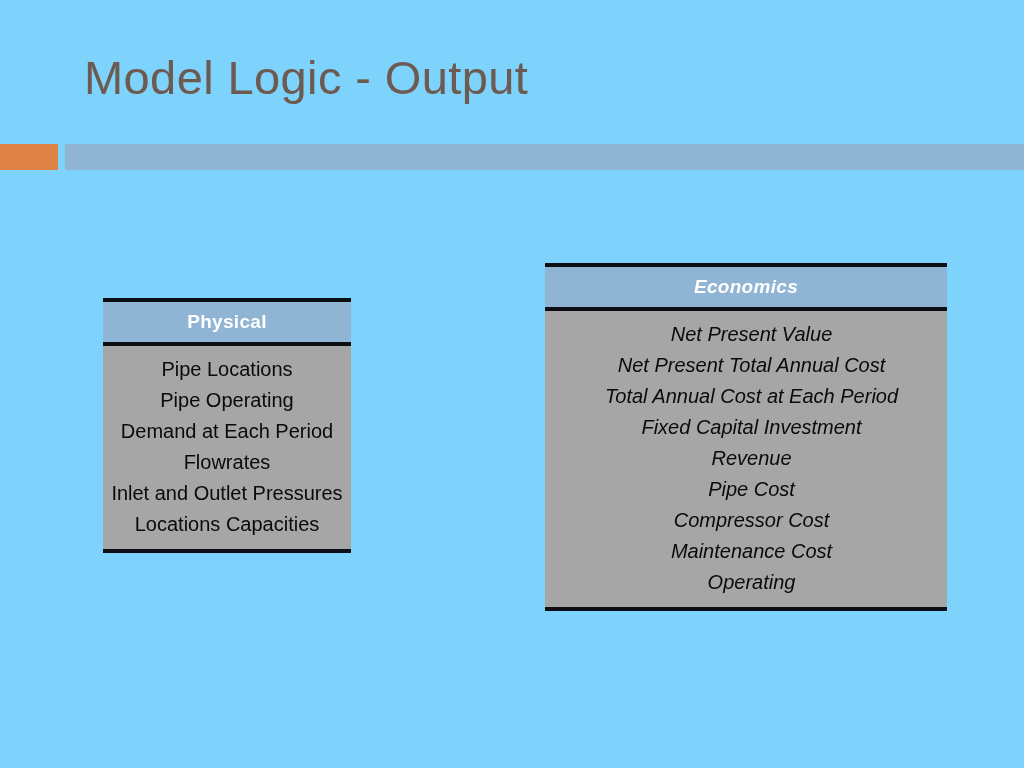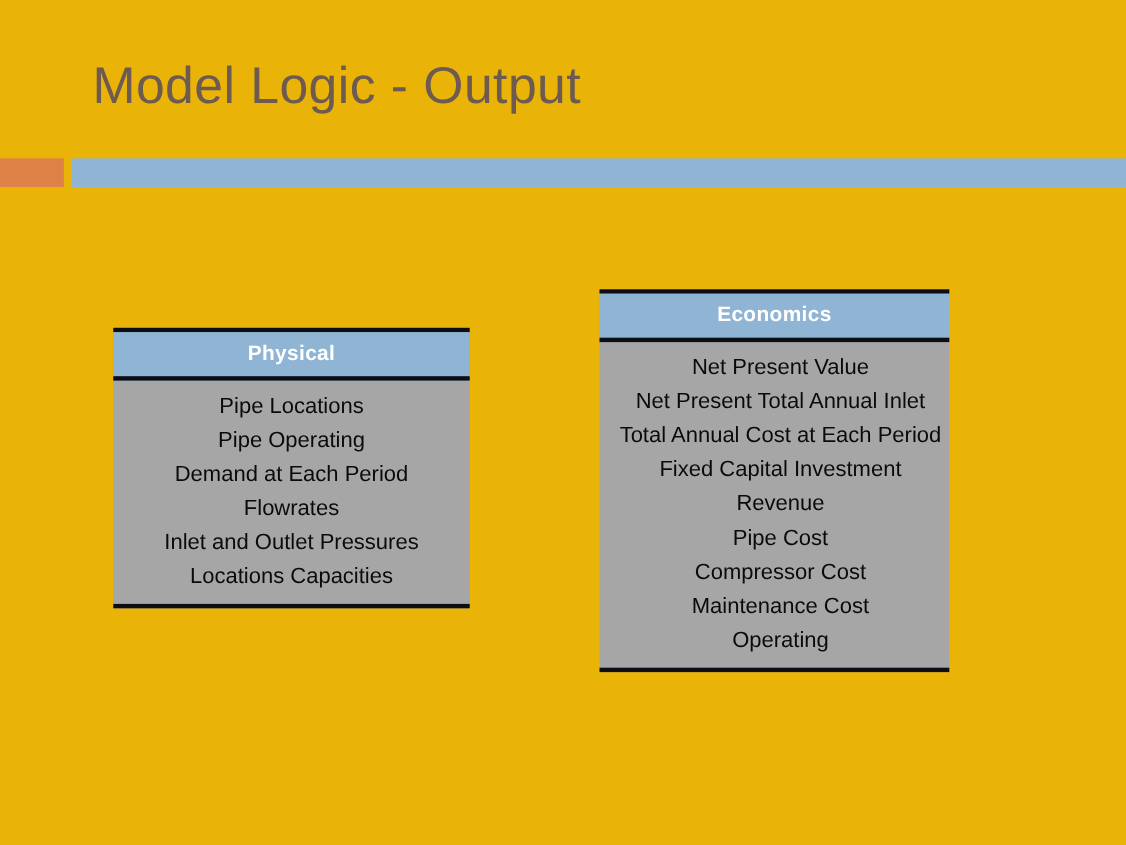--- a/index.html
+++ b/index.html
@@ -11,21 +11,21 @@
     height: 768px;
     background: #ffffff;
     font-family: "Liberation Sans", sans-serif;
     overflow: hidden;
     position: relative;
   }
 
   .slide {
     position: absolute;
     inset: 0;
-    background: #eab308;
+    background: #7dd3fc;
   }
 
   
   .slide-title {
     position: absolute;
     left: 84px;
     top: 52px;
     font-size: 47px;
     font-weight: 400;
     letter-spacing: 0.4px;
@@ -88,29 +88,30 @@
     line-height: 31px;
     height: 31px;
     white-space: nowrap;
     overflow: hidden;
   }
 
   
   #card-physical {
     left: 103px;
     top: 298px;
-    width: 324px;
+    width: 248px;
   }
   #card-physical .card-body { padding-left: 0; }
 
   
   #card-economics {
     left: 545px;
     top: 263px;
-    width: 318px;
+    width: 402px;
+    font-style: italic;
   }
   #card-economics .card-body { padding-left: 11px; }
 </style>
 </head>
 <body>
 
 <div class="slide">
 
   <div class="slide-title">Model Logic - Output</div>
 
@@ -128,21 +129,21 @@
       <div class="card-item">Flowrates</div>
       <div class="card-item">Inlet and Outlet Pressures</div>
       <div class="card-item">Locations Capacities</div>
     </div>
   </div>
 
   <div class="card" id="card-economics">
     <div class="card-header">Economics</div>
     <div class="card-body">
       <div class="card-item">Net Present Value</div>
-      <div class="card-item">Net Present Total Annual Inlet</div>
+      <div class="card-item">Net Present Total Annual Cost</div>
       <div class="card-item">Total Annual Cost at Each Period</div>
       <div class="card-item">Fixed Capital Investment</div>
       <div class="card-item">Revenue</div>
       <div class="card-item">Pipe Cost</div>
       <div class="card-item">Compressor Cost</div>
       <div class="card-item">Maintenance Cost</div>
       <div class="card-item">Operating</div>
     </div>
   </div>
 

